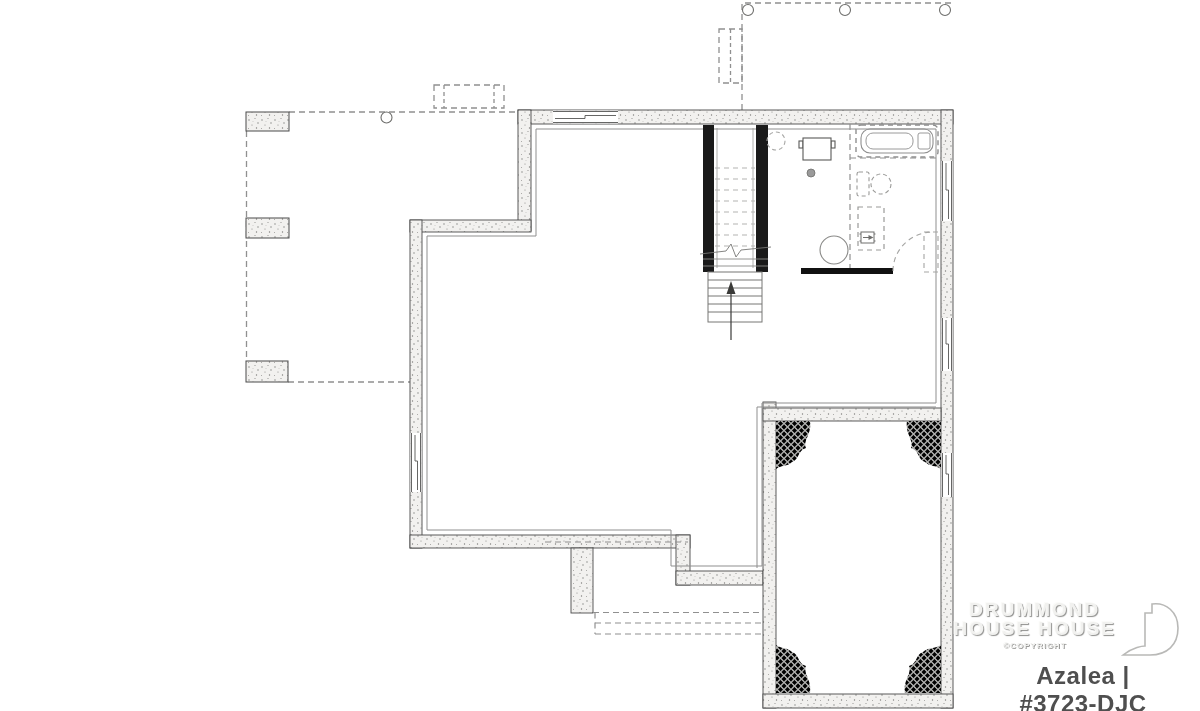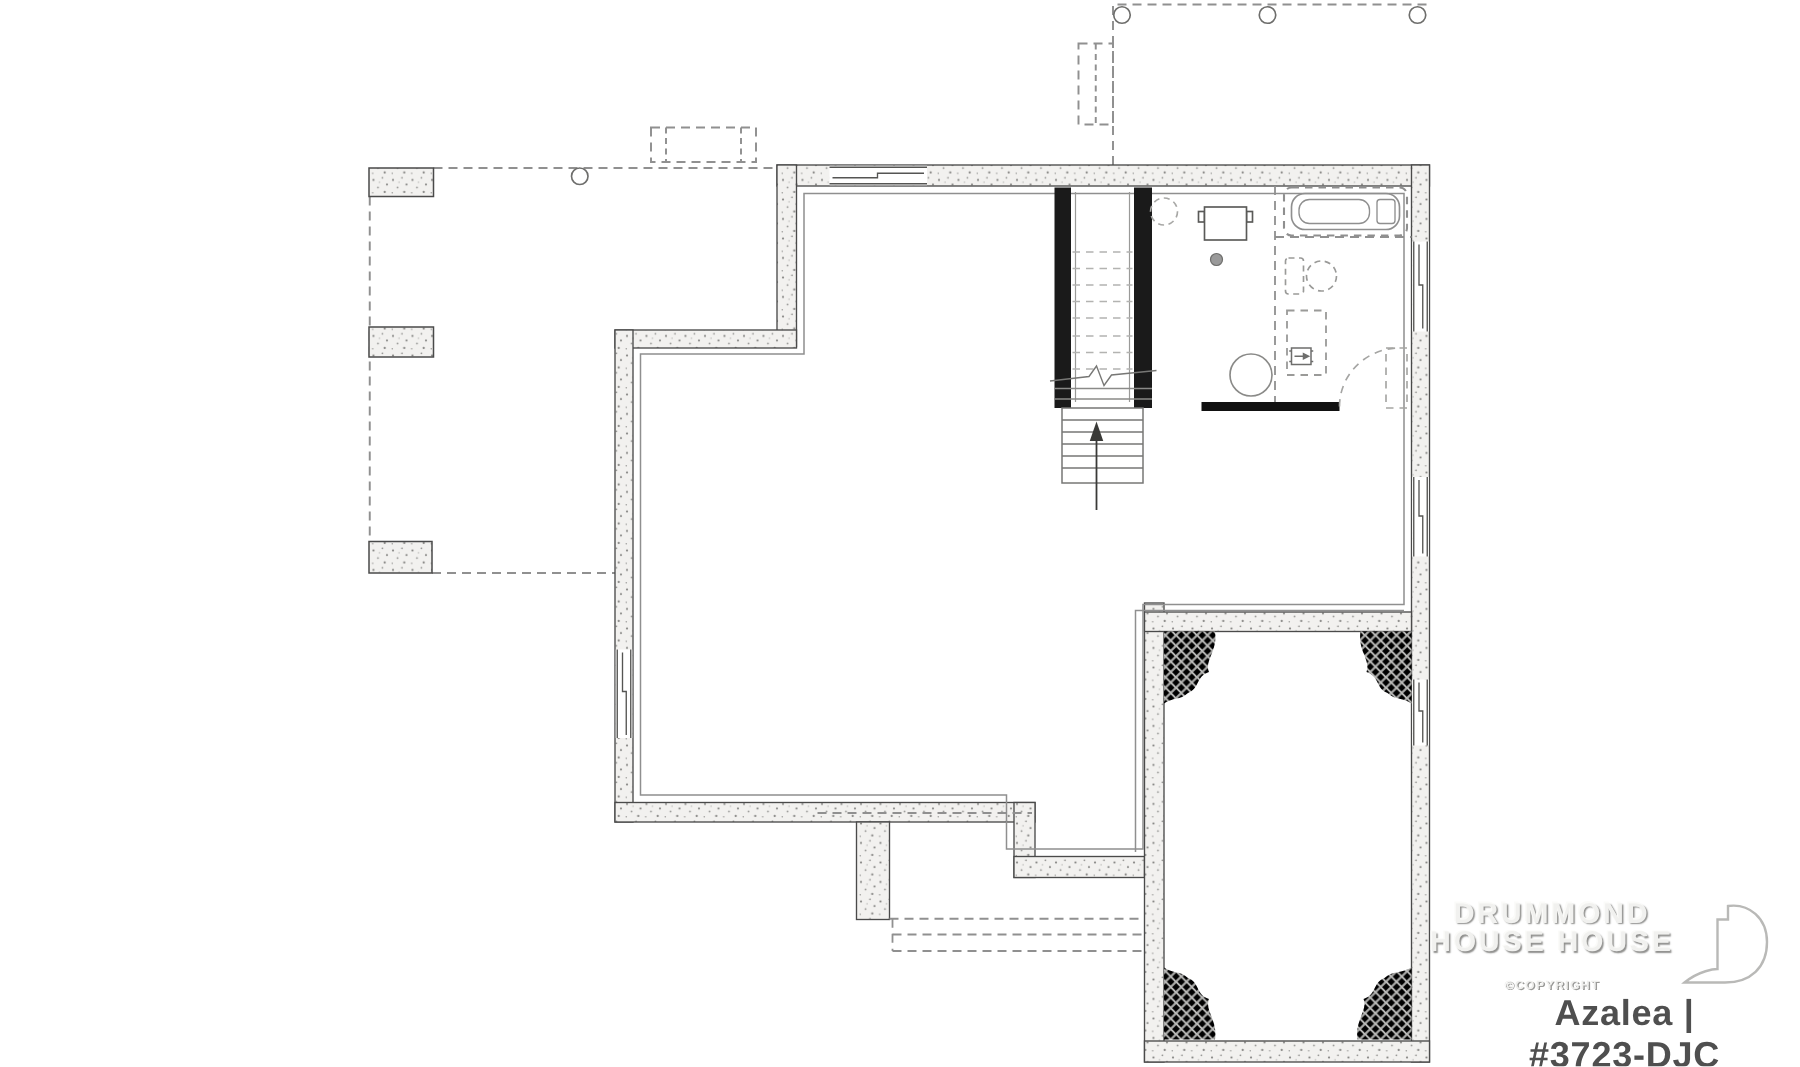--- a/index.html
+++ b/index.html
@@ -4,21 +4,21 @@
 <style>
   html,body{margin:0;padding:0;background:#ffffff;}
   #stage{position:relative;width:1200px;height:711px;background:#ffffff;overflow:hidden;
          font-family:"Liberation Sans", sans-serif;}
   #planSvg{position:absolute;left:0;top:0;}
   .brandbox{position:absolute;right:18px;top:600px;width:260px;display:flex;
             align-items:flex-start;justify-content:flex-end;}
   .brand-text{text-align:center;margin-right:4px;}
   .brand-l1,.brand-l2{font-weight:bold;font-size:19px;line-height:19px;letter-spacing:2px;
       color:#f1f1ef;text-shadow:-1px -1px 0 #fbfbf9,1px 1px 1px #8f8f8d;}
-  .brand-l3{font-weight:bold;font-size:8px;letter-spacing:1px;margin-top:14px;
+  .brand-l3{font-weight:bold;font-size:8px;letter-spacing:1px;margin-top:3px;
       color:#efefed;text-shadow:1px 1px 0 #9a9a98;}
   .plan-label{position:absolute;left:998px;top:662px;width:170px;text-align:center;
       font-weight:bold;font-size:24px;letter-spacing:0.5px;color:#4f4f4f;
       text-shadow:1.6px 1.6px 0 #ffffff;}
 </style>
 </head>
 <body>
 
 <div id="stage">
 

